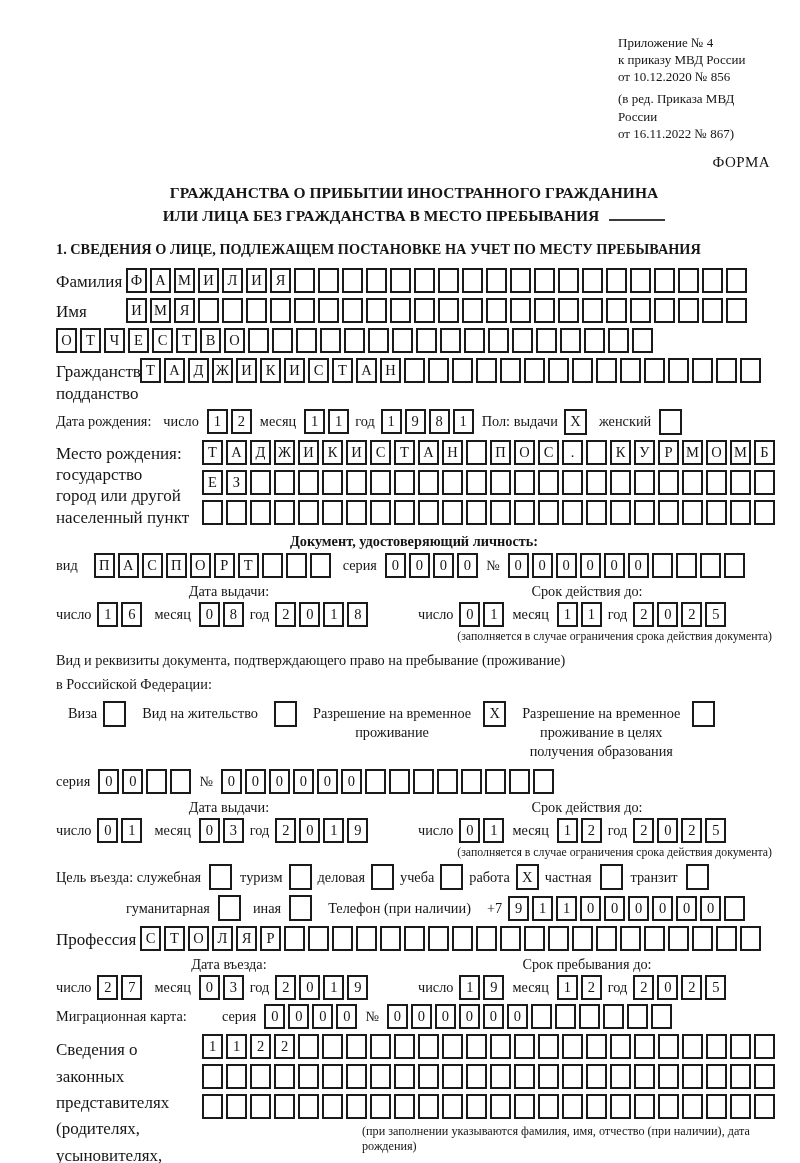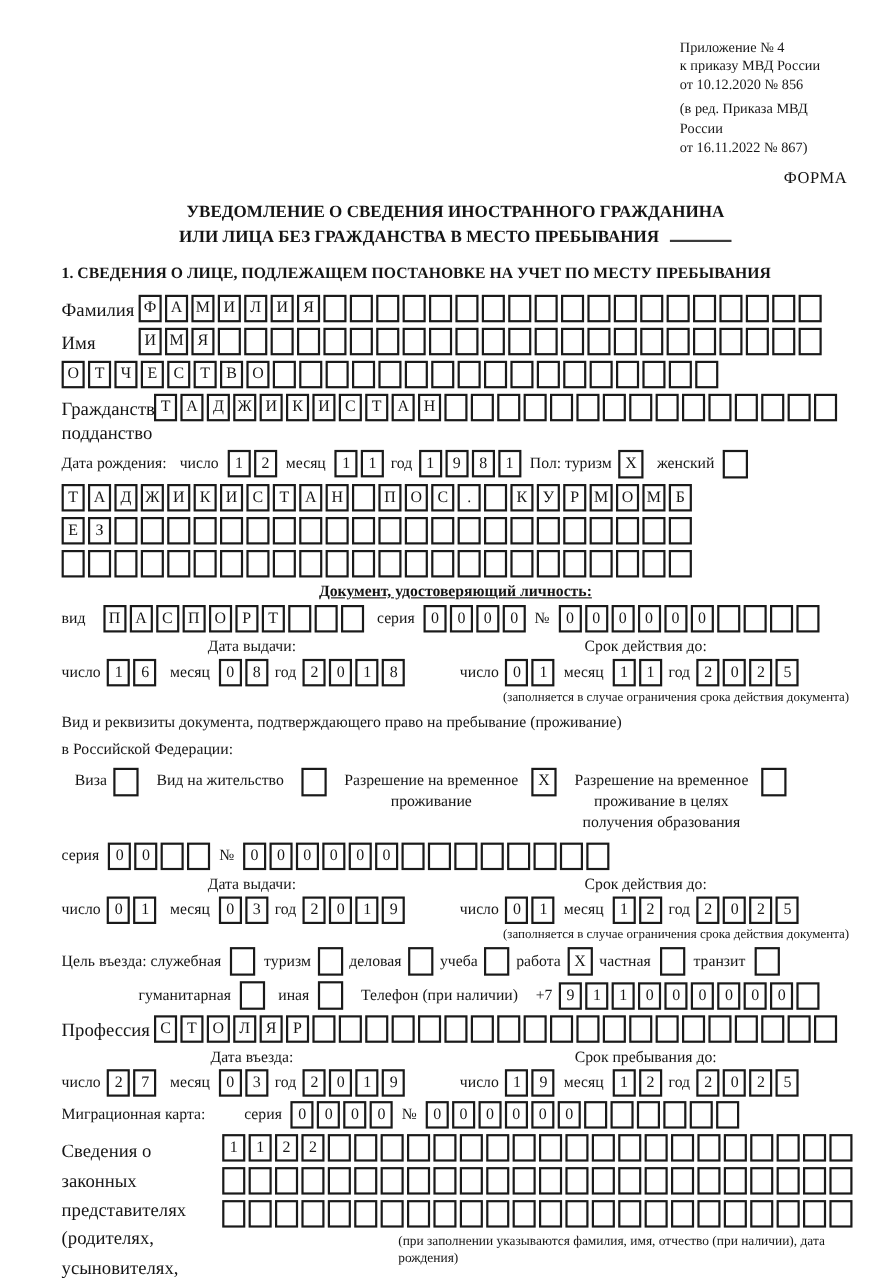--- a/index.html
+++ b/index.html
@@ -24,21 +24,21 @@
   .cells { display:flex; gap:3px; flex:none; }
   .cell { flex:none; width:21px; height:25px; border:2px solid #1a1a1a; background:#fff;
           display:flex; align-items:center; justify-content:center; font-size:14.5px; }
   .cb .cell { width:23px; height:26px; }
 
   .stack { display:flex; flex-direction:column; gap:5px; }
 
   .inline-row { display:flex; align-items:center; font-size:14.3px; margin-bottom:5px; }
   .g6 { margin-left:6px; } .g8 { margin-left:8px; } .g12 { margin-left:12px; } .g16 { margin-left:16px; }
 
-  .doc-header { text-align:center; font-weight:bold; font-size:14.3px; margin:2px 0 3px;text-decoration:underline; }
+  .doc-header { text-align:center; font-weight:bold; font-size:14.3px; margin:2px 0 3px; }
 
   .date-pair { display:flex; margin-bottom:4px; }
   .dp-left { width:346px; }
   .dp-right { flex:1; }
   .dp-title { font-size:14.3px; text-align:center; margin-bottom:2px; }
   .date-row { display:flex; align-items:center; font-size:14.3px; }
   .note { font-size:11.8px; text-align:right; margin-top:2px; }
 
   .para { font-size:14.3px; line-height:1.7; margin:2px 0 4px; }
 
@@ -57,21 +57,21 @@
     <div>Приложение № 4</div>
     <div>к приказу МВД России</div>
     <div>от 10.12.2020 № 856</div>
     <div class="appendix-gap"></div>
     <div>(в ред. Приказа МВД России</div>
     <div>от 16.11.2022 № 867)</div>
   </div>
   <div class="forma">ФОРМА</div>
 
   <div class="title">
-    <div>УВЕДОМЛЕНИЕ О СВЕДЕНИЯ ИНОСТРАННОГО ГРАЖДАНИНА</div>
+    <div>ГРАЖДАНСТВА О ПРИБЫТИИ ИНОСТРАННОГО ГРАЖДАНИНА</div>
     <div>
       <span>ИЛИ ЛИЦА БЕЗ ГРАЖДАНСТВА В МЕСТО ПРЕБЫВАНИЯ</span><span class="title-underline"></span>
     </div>
   </div>
 
   <div class="sec1">1. СВЕДЕНИЯ О ЛИЦЕ, ПОДЛЕЖАЩЕМ ПОСТАНОВКЕ НА УЧЕТ ПО МЕСТУ ПРЕБЫВАНИЯ</div>
 
   <div class="frow">
     <span class="lbl w70">Фамилия</span>
     <span class="cells">
@@ -213,31 +213,37 @@
         <span class="cell">1</span>
         <span class="cell">1</span>
       </span>
     <span class="g6">год</span>
     <span class="cells g6">
         <span class="cell">1</span>
         <span class="cell">9</span>
         <span class="cell">8</span>
         <span class="cell">1</span>
       </span>
-    <span class="g8">Пол: туризм</span>
+    <span class="g8">Пол: выдачи</span>
     <span class="cells cb g6">
         <span class="cell">X</span>
       </span>
     <span class="g12">женский</span>
     <span class="cells cb g8">
         <span class="cell"></span>
       </span>
   </div>
 
   <div class="frow">
+    <span class="lbl w146">
+      <span>Место рождения:</span><br>
+      <span>государство</span><br>
+      <span>город или другой</span><br>
+      <span>населенный пункт</span>
+    </span>
     <span class="stack">
       <span class="cells">
           <span class="cell">Т</span>
           <span class="cell">А</span>
           <span class="cell">Д</span>
           <span class="cell">Ж</span>
           <span class="cell">И</span>
           <span class="cell">К</span>
           <span class="cell">И</span>
           <span class="cell">С</span>

